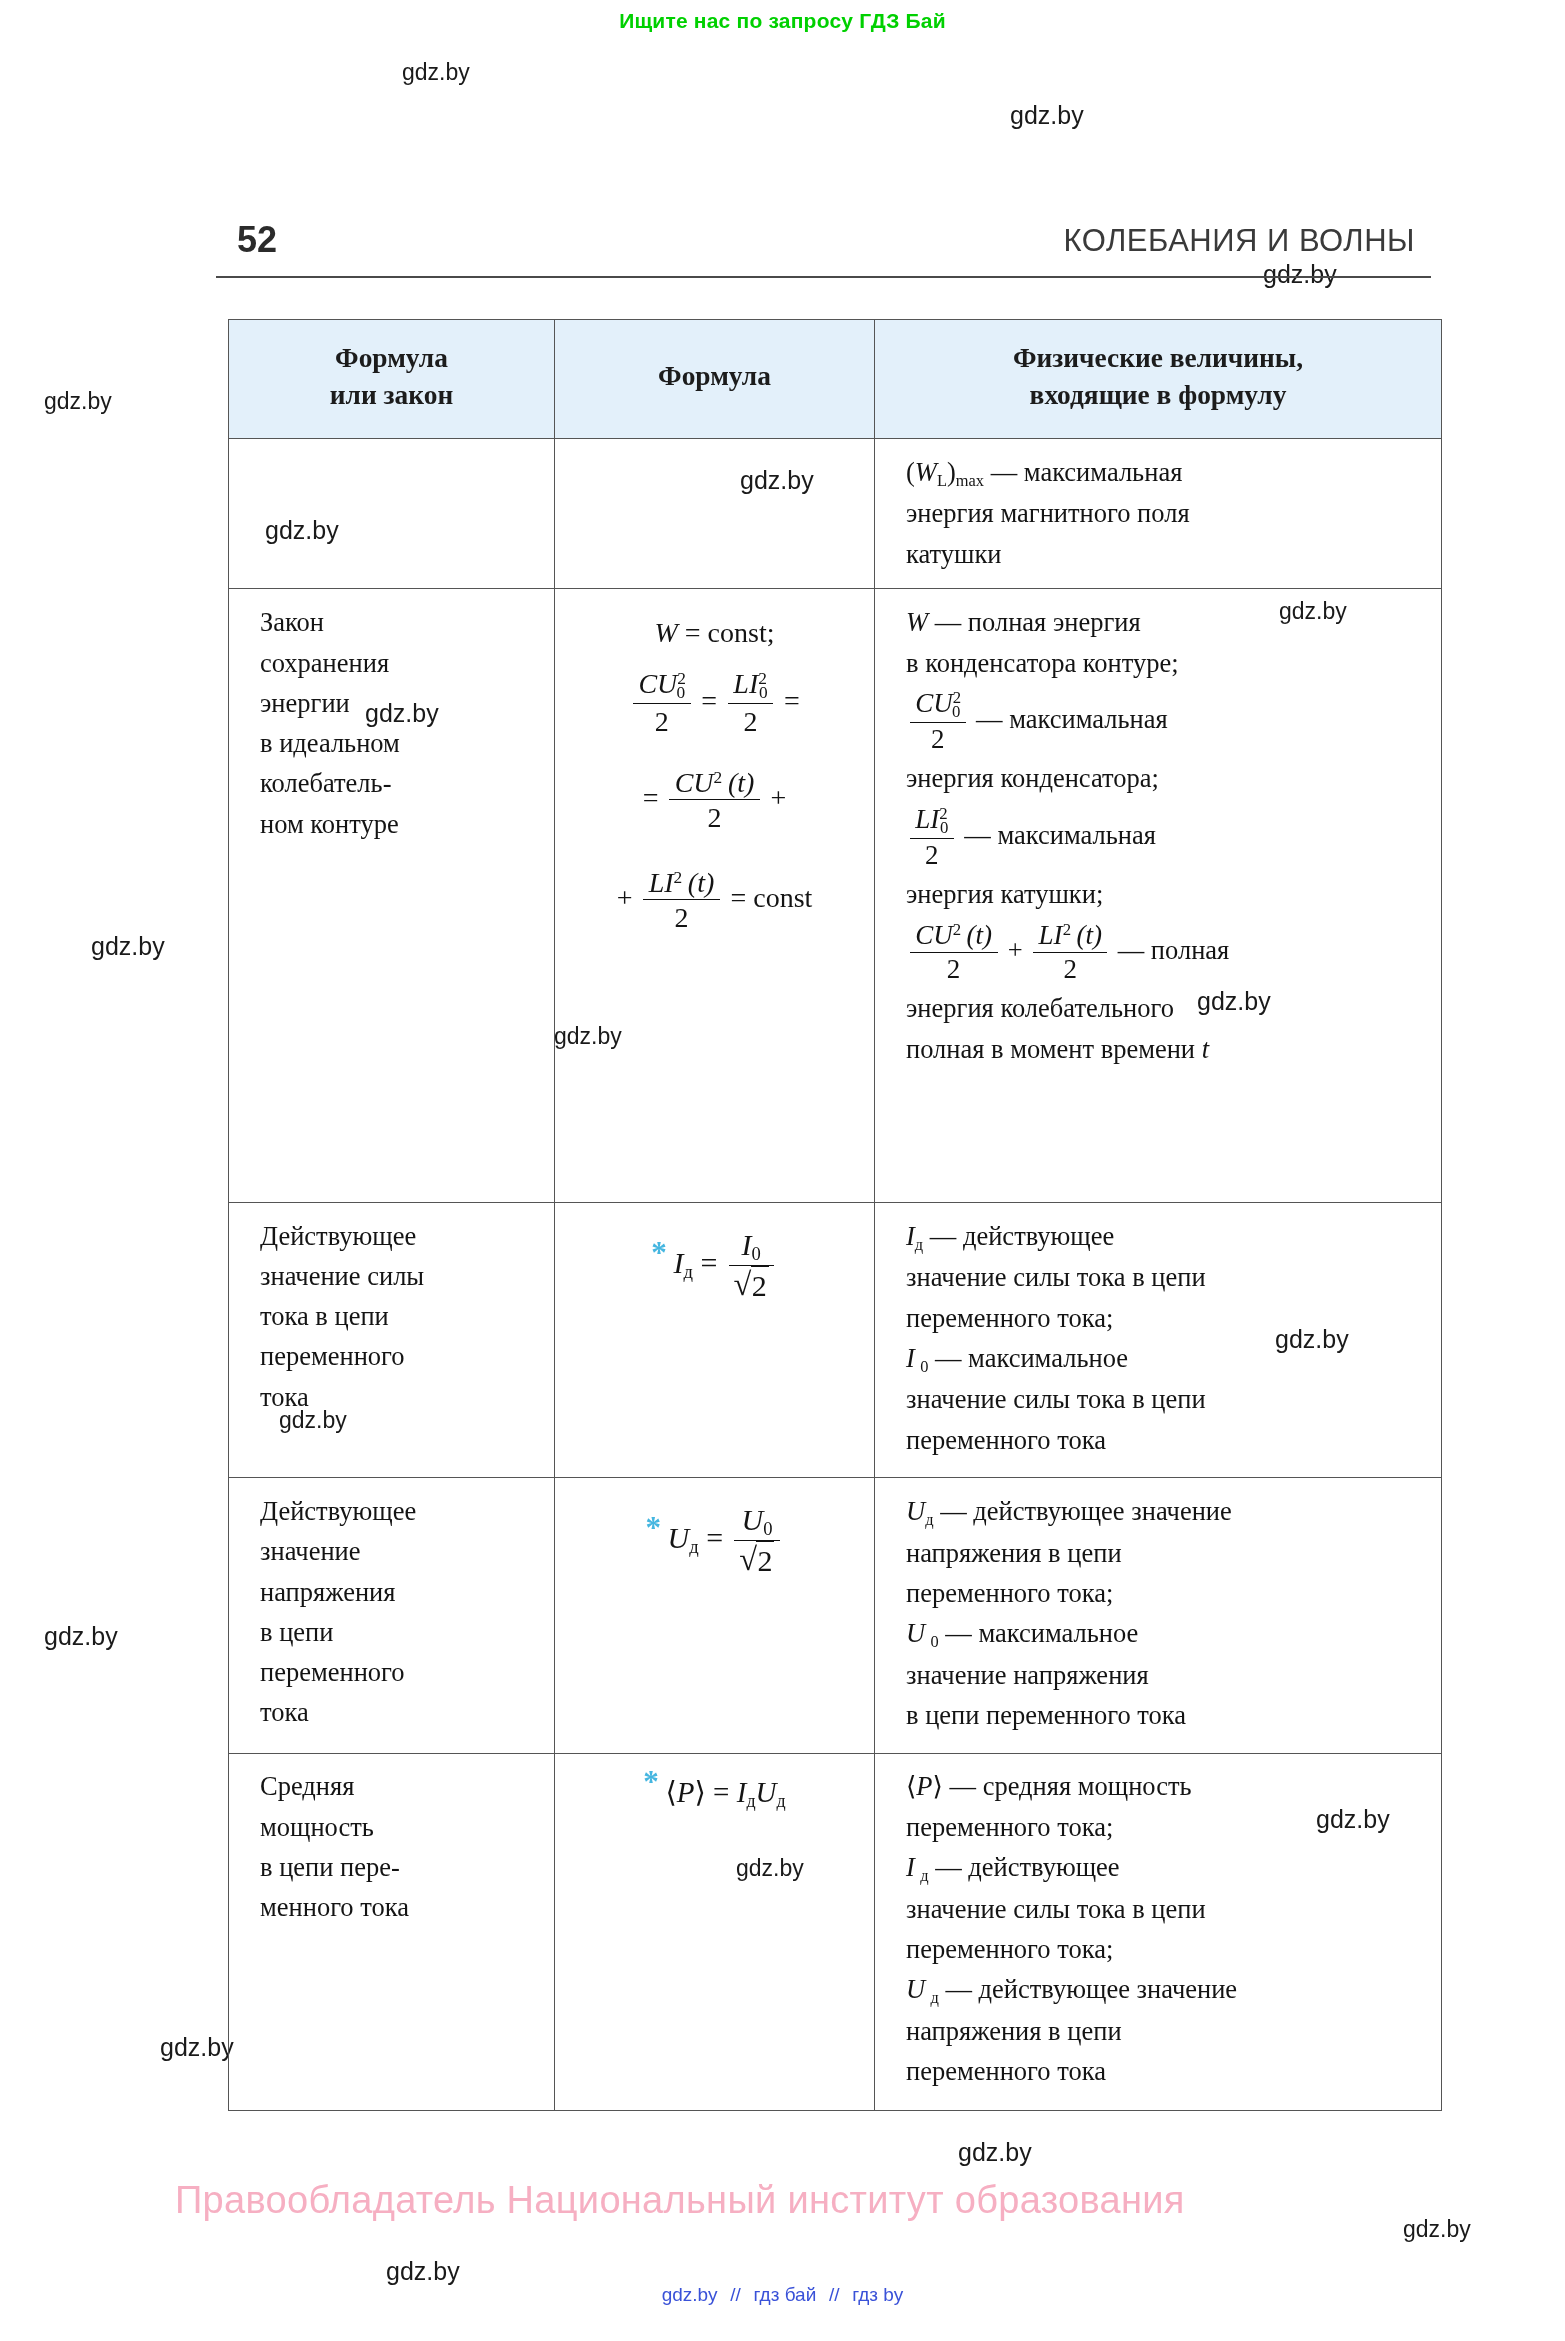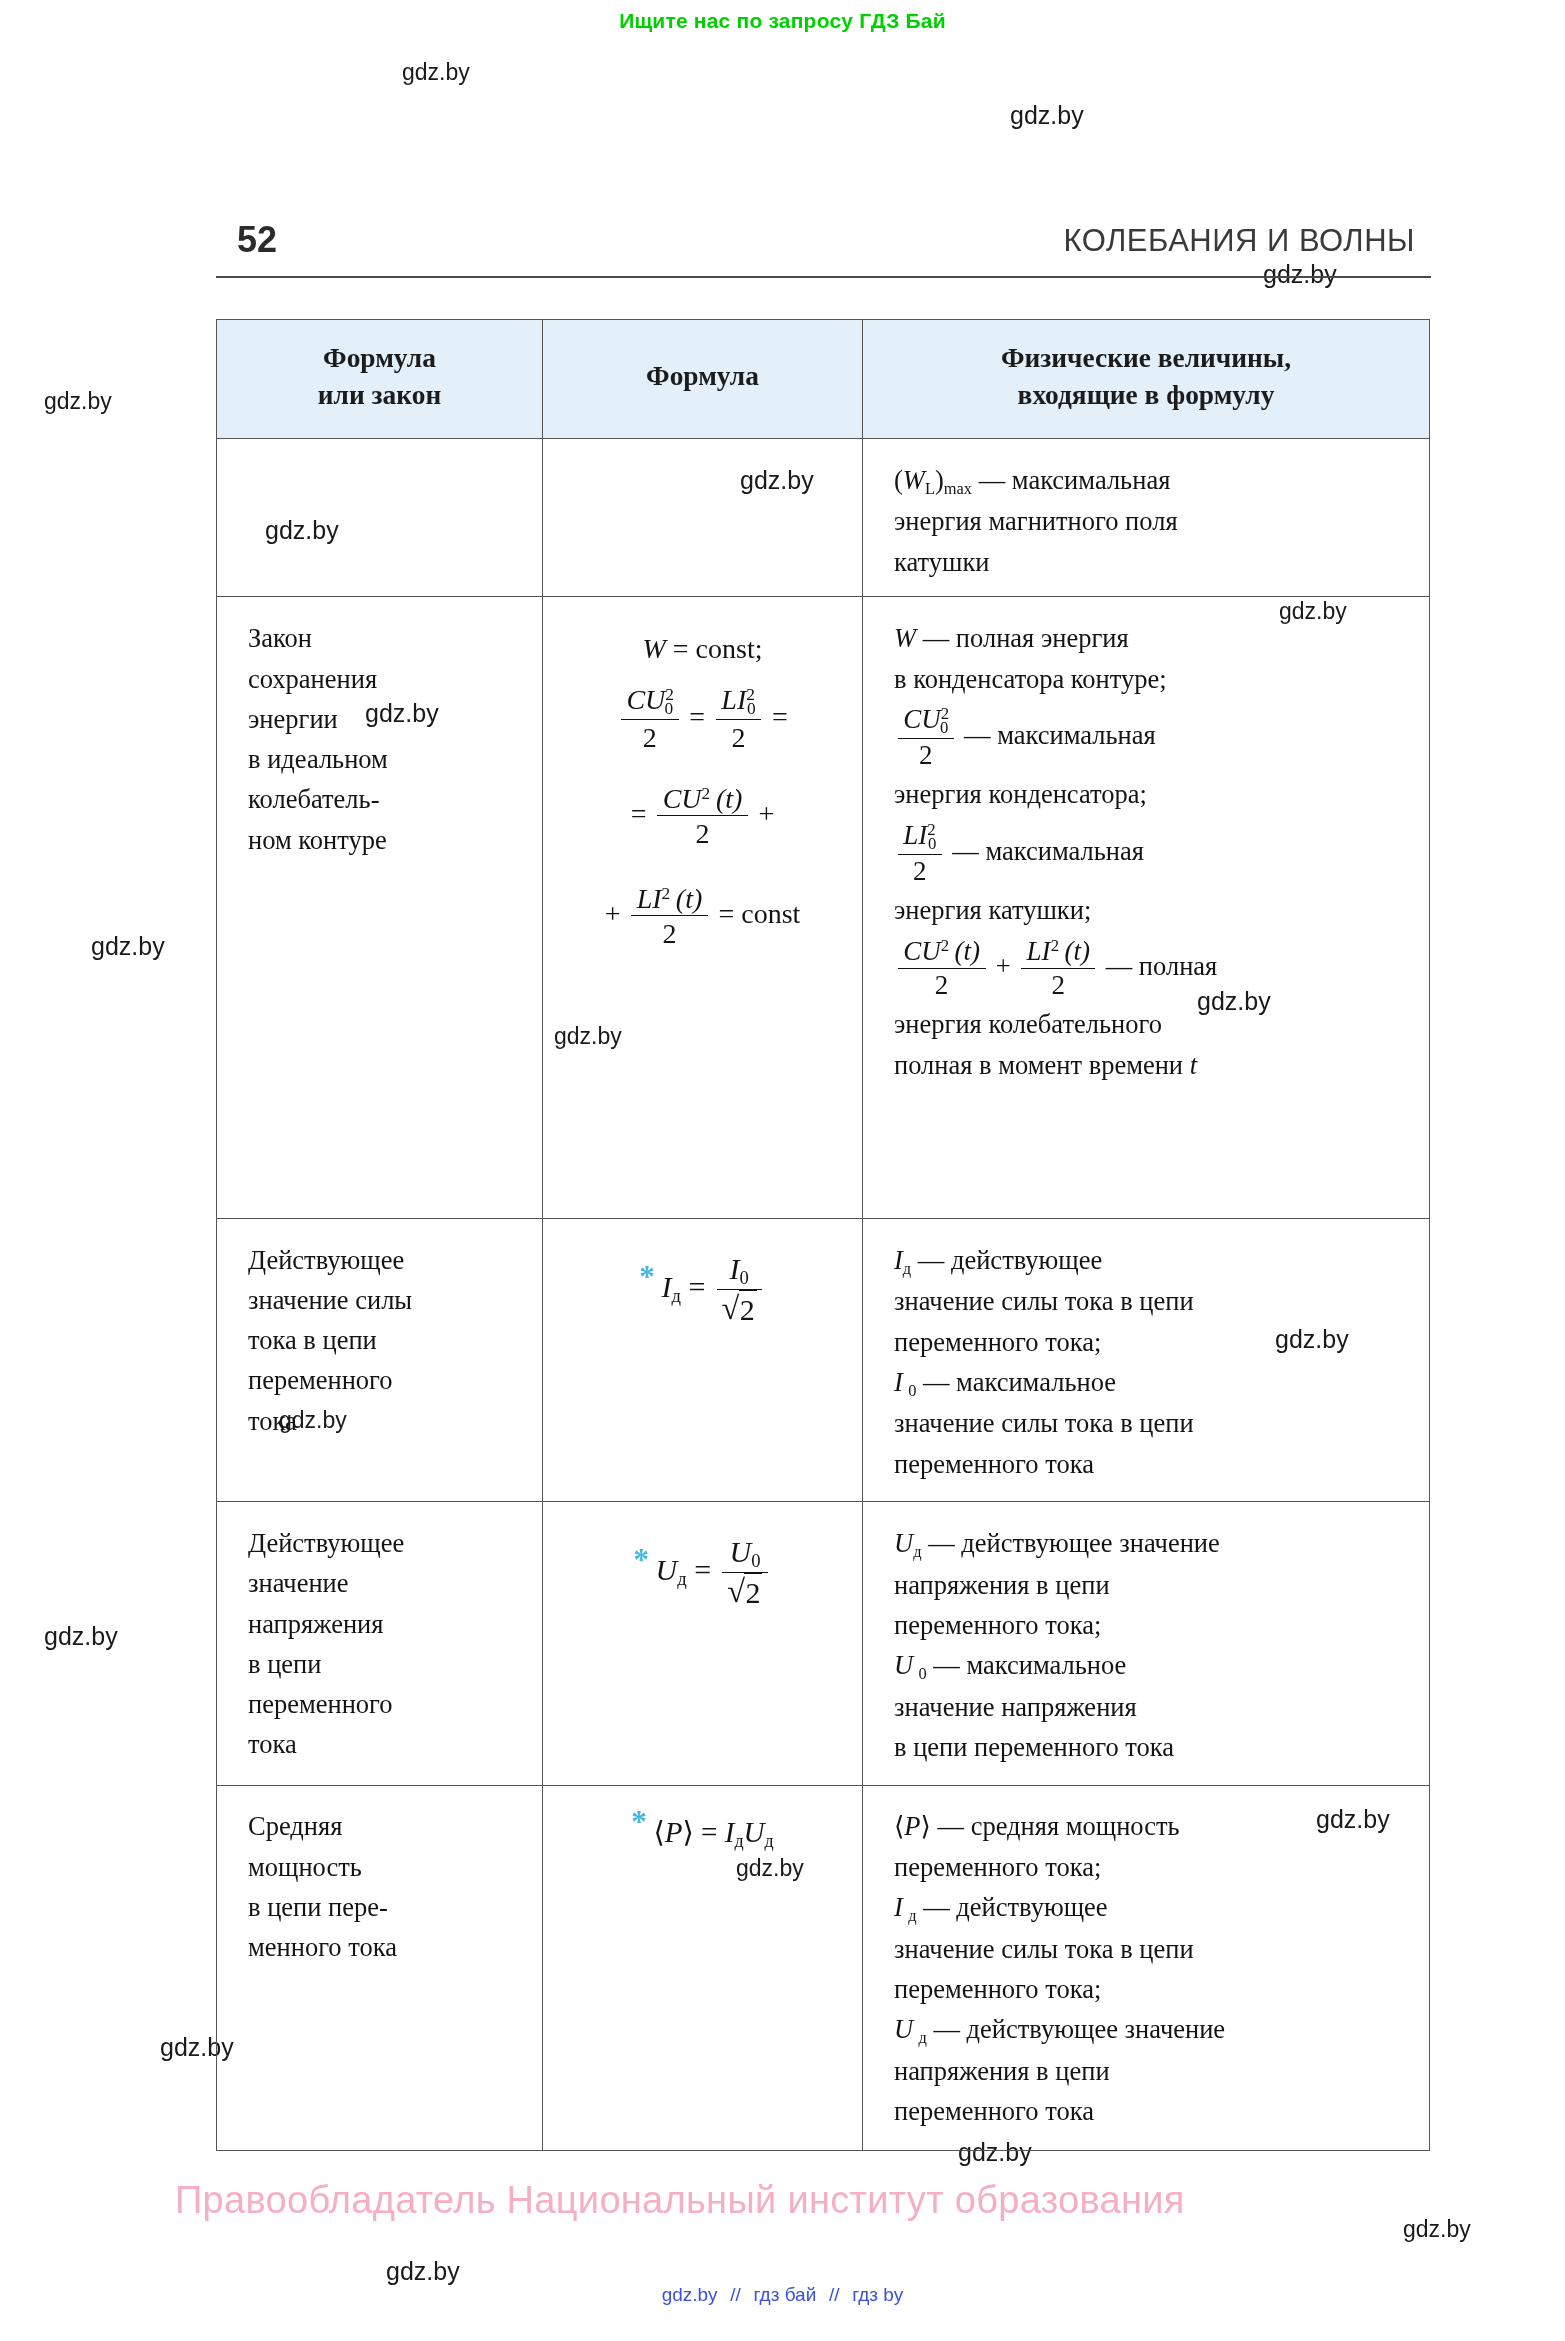--- a/index.html
+++ b/index.html
@@ -42,21 +42,21 @@
     font-family:"Liberation Sans", sans-serif;
     font-size:31px;color:#3a3a3a;letter-spacing:0.5px;
   }
   .rh-rule{
     position:absolute;left:216px;top:276px;width:1215px;height:0;
     border-top:2.3px solid #4a4a4a;
   }
 
   
   .tbl{
-    position:absolute;left:216px;top:319px;
+    position:absolute;left:228px;top:319px;
     width:1213px;
     border-collapse:collapse;
     table-layout:fixed;
   }
   .tbl td,.tbl th{
     border:1.5px solid #555;
     vertical-align:top;
     padding:0;
   }
   .tbl th{
@@ -73,21 +73,20 @@
   .c1{width:326px;}
   .c2{width:320px;}
   .c3{width:567px;}
 
   .cell{
     position:relative;
     padding:12.8px 16.4px 14.6px 31px;
     font-size:26.5px;
     line-height:1.52;
     color:#141414;
-    margin-top:8px;
   }
   .cell.mid{padding-left:16.4px;padding-right:16.4px;}
 
   
   .it{font-style:italic;}
   .math{font-family:"Liberation Serif", serif;}
   sub.s{font-size:.62em;vertical-align:-.28em;font-style:normal;}
   sup.s{font-size:.62em;vertical-align:.52em;font-style:normal;}
   .rom{font-style:normal;}
 

